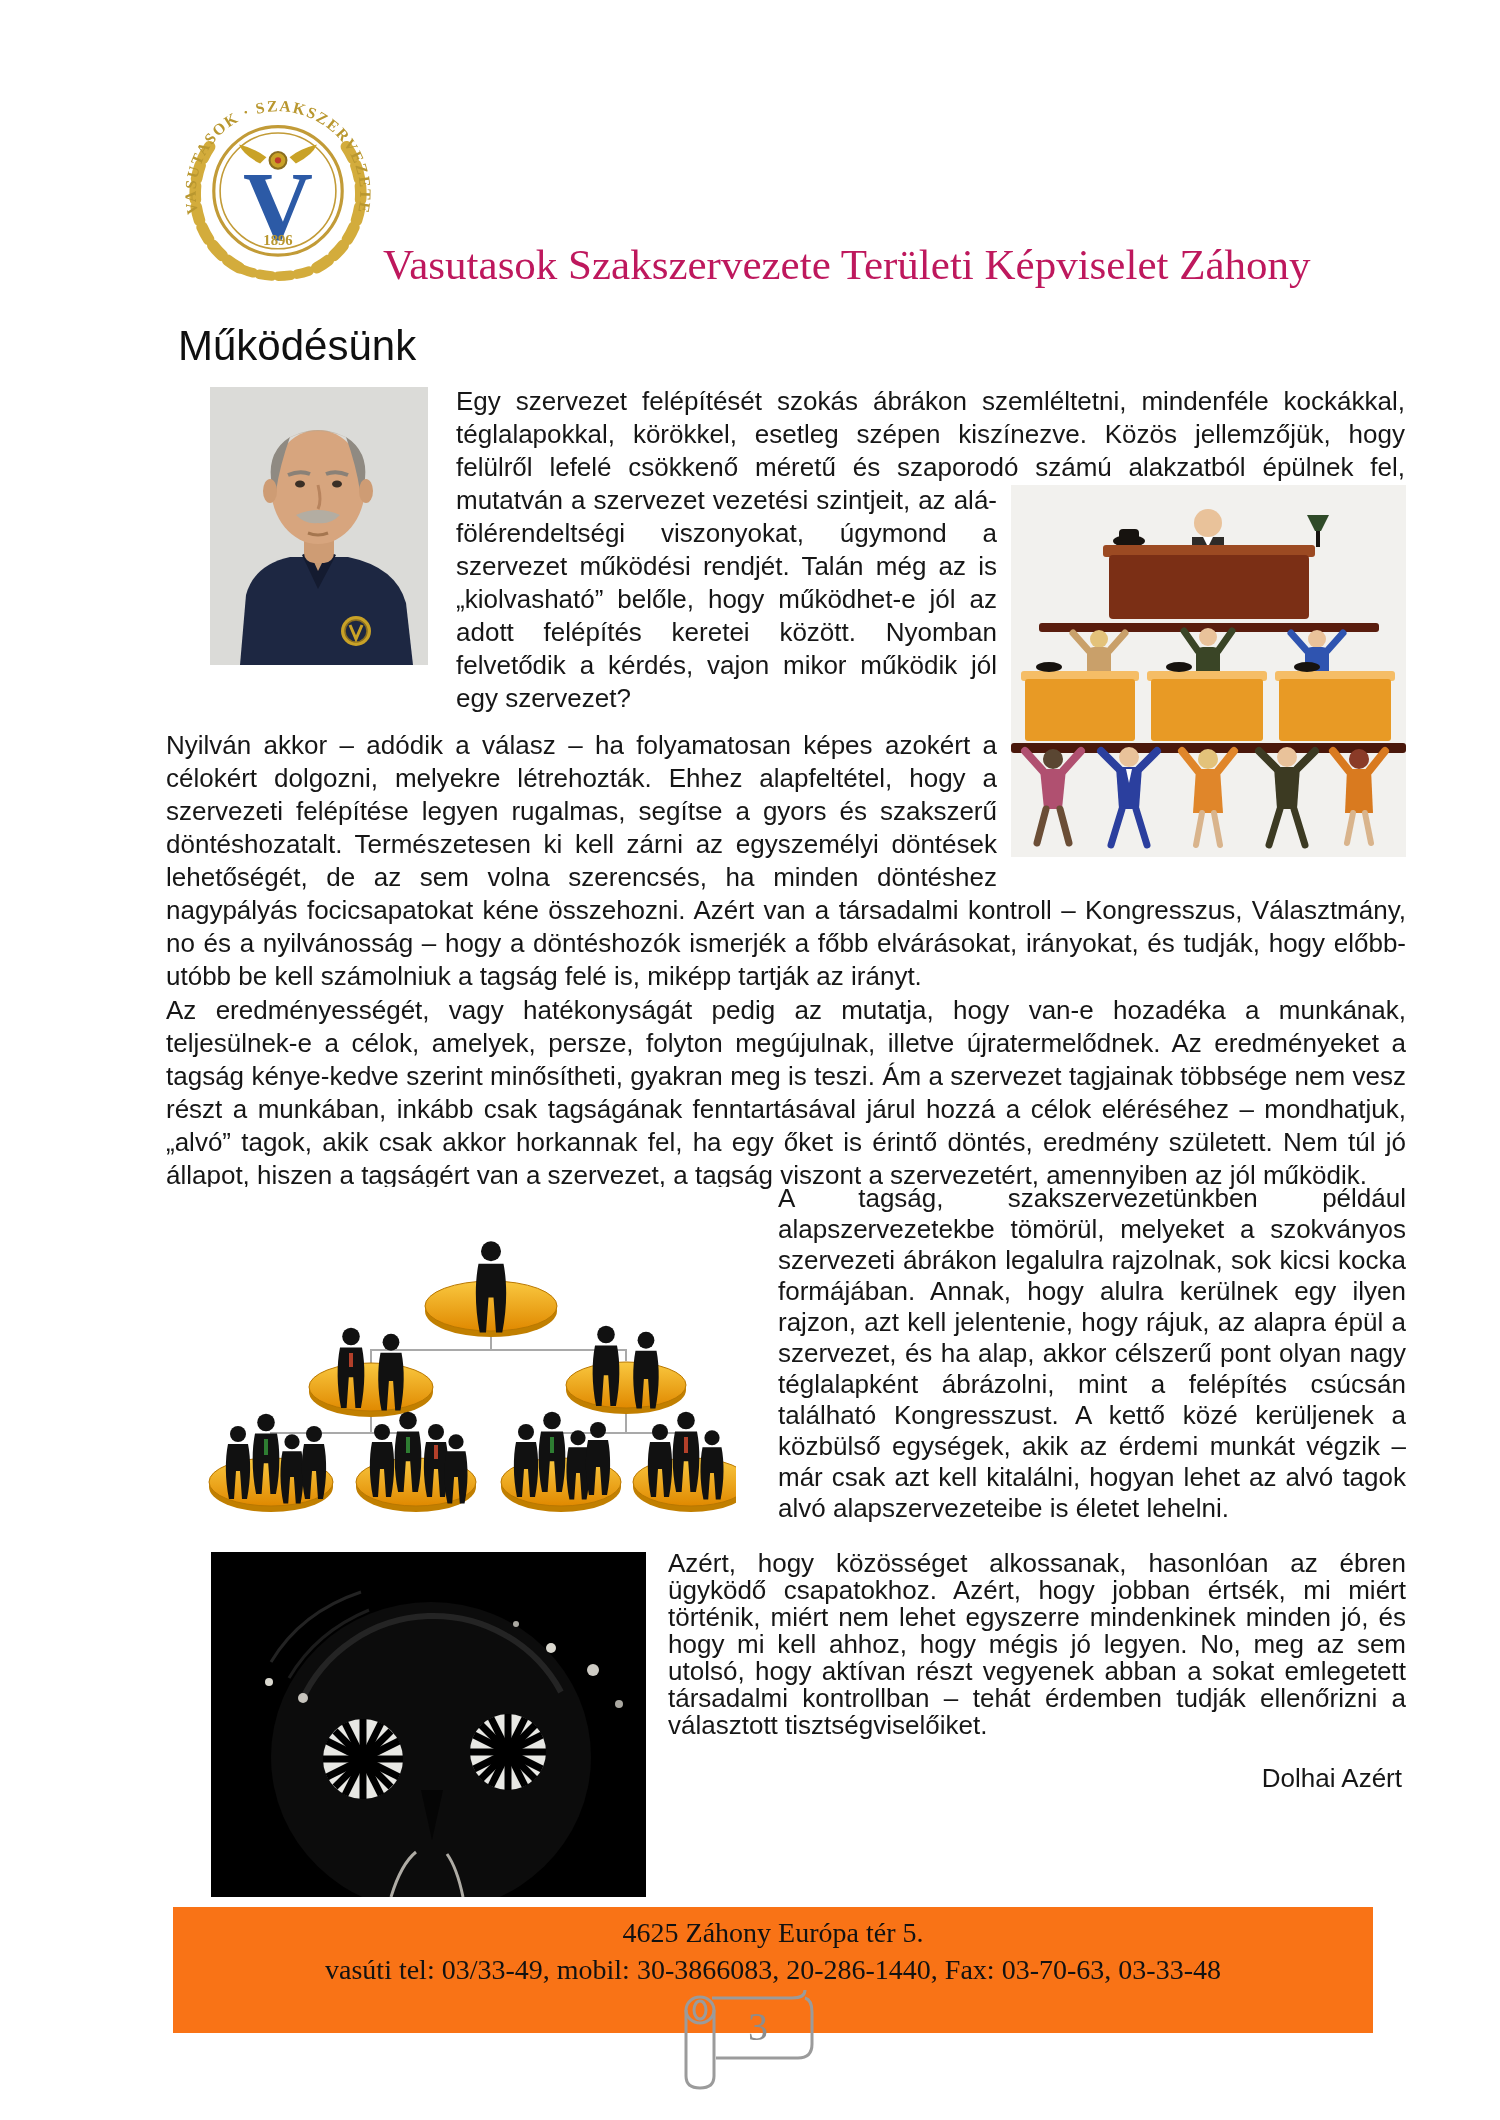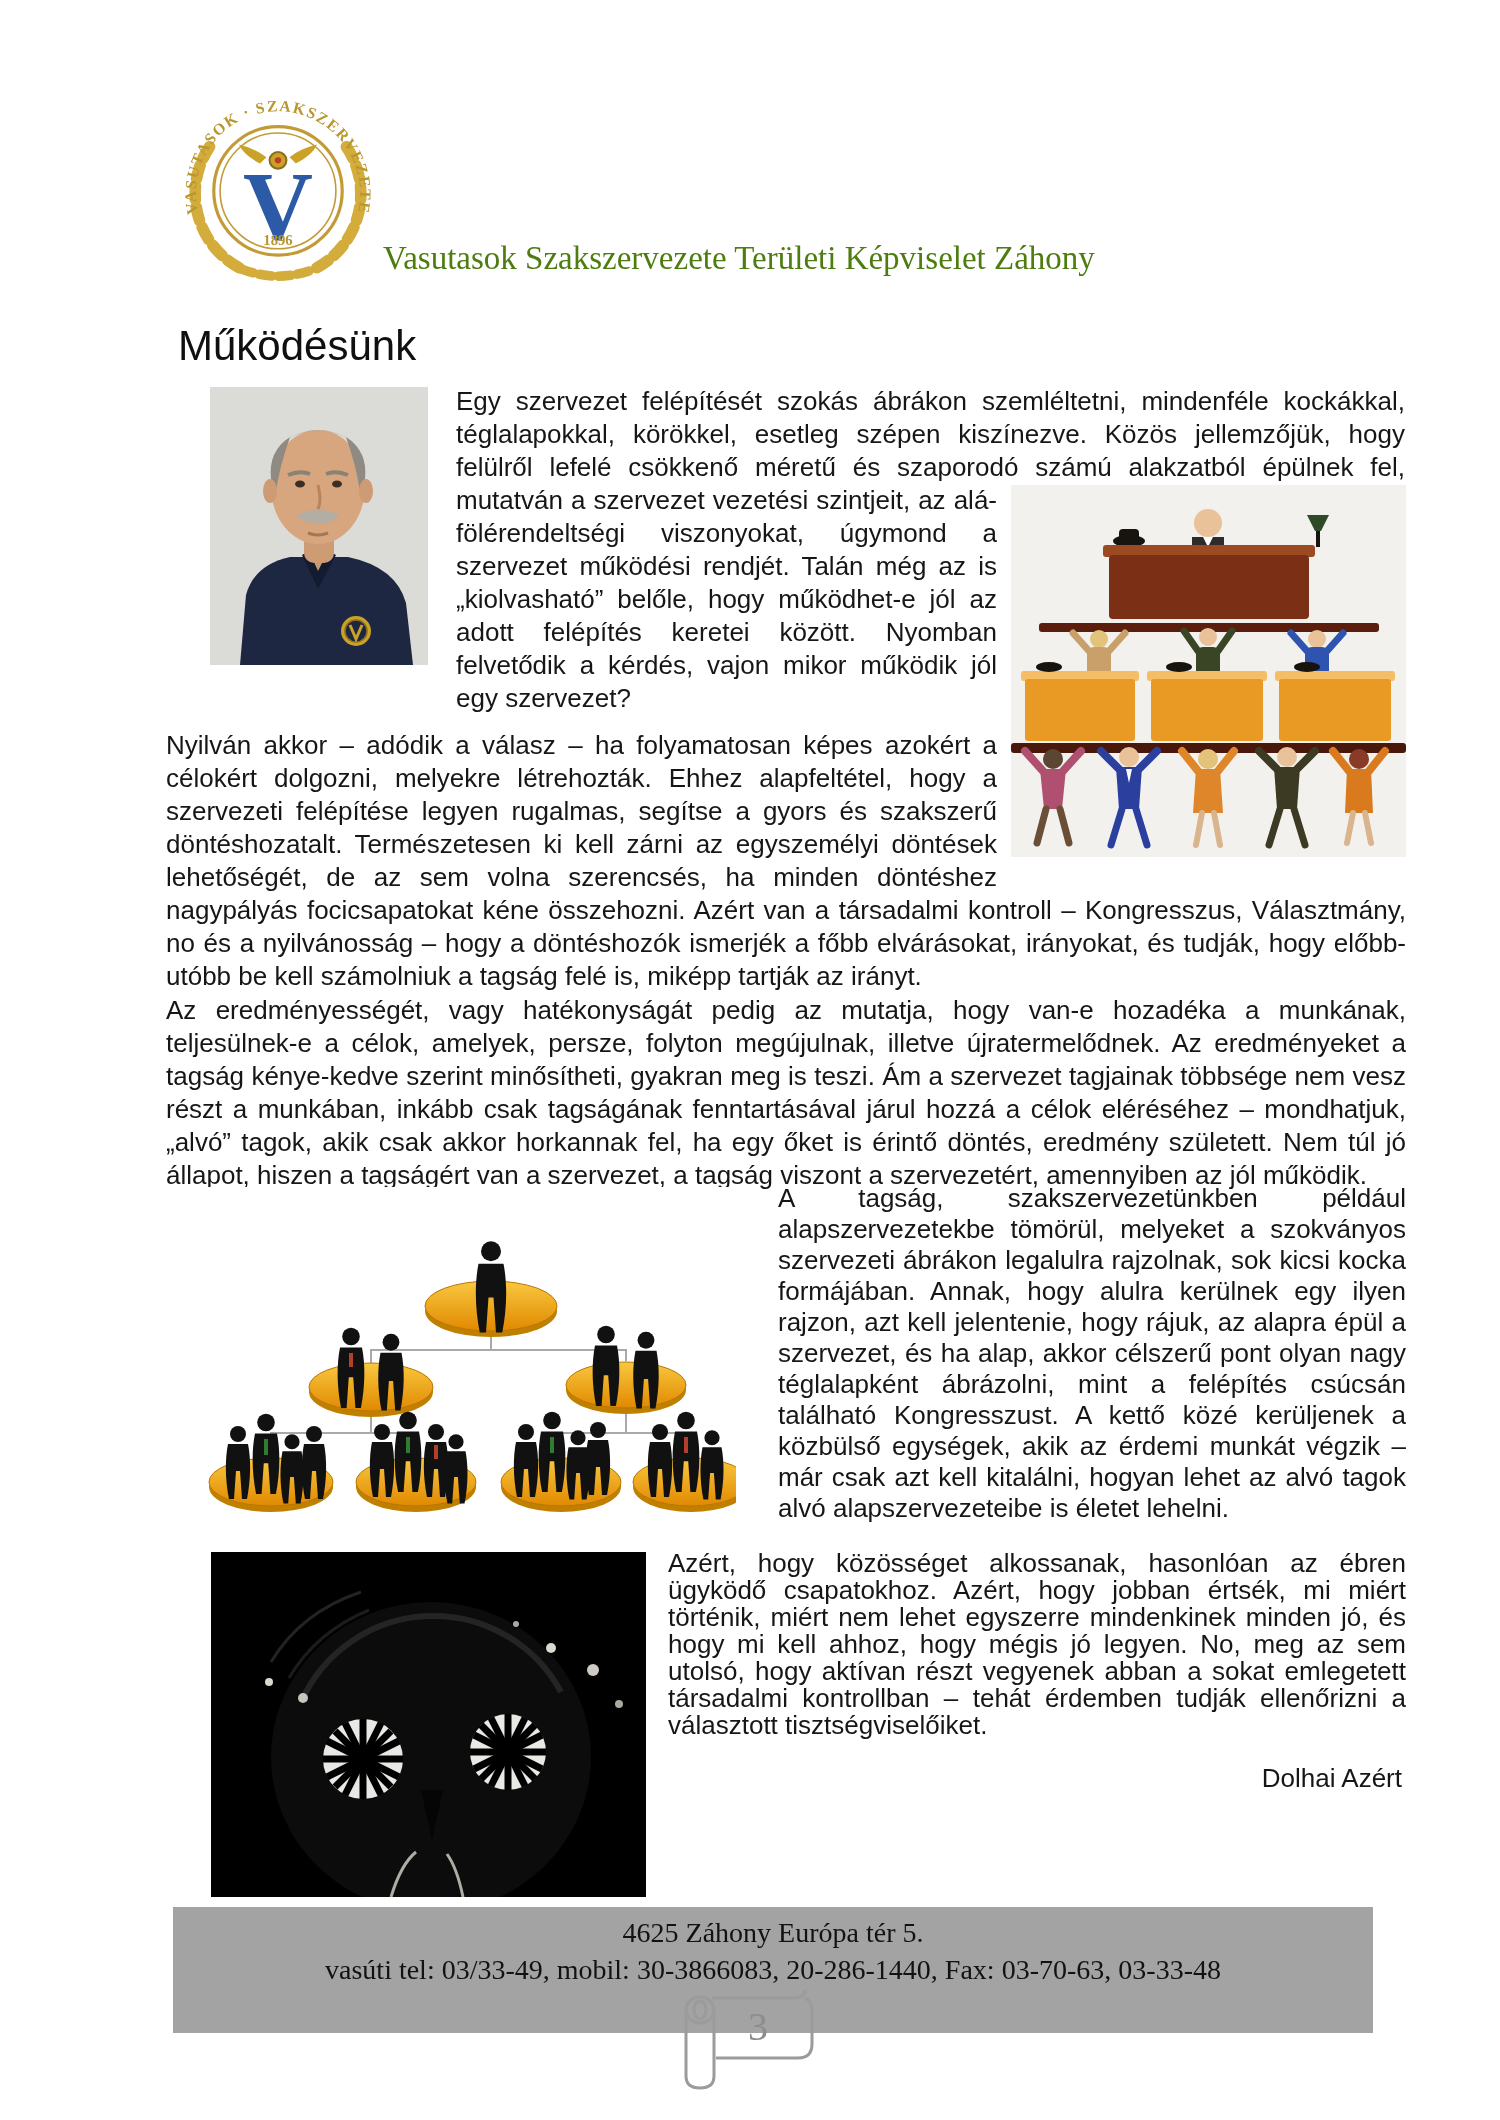--- a/index.html
+++ b/index.html
@@ -1,39 +1,39 @@
 <!DOCTYPE html>
 <html><head>
 <meta charset="utf-8">
 <style>
   html,body{margin:0;padding:0;background:#ffffff;}
   .page{position:relative;width:1500px;height:2120px;background:#ffffff;overflow:hidden;
         font-family:"Liberation Sans", sans-serif;color:#1b1b1b;}
   
   .logo{position:absolute;left:178px;top:62px;width:200px;height:222px;}
   .org-title{position:absolute;left:383px;top:240px;font-family:"Liberation Serif", serif;
-             font-size:33px;color:#4d7c0f;white-space:nowrap;}
+             font-size:43px;color:#be185d;white-space:nowrap;}
   .heading{position:absolute;left:178px;top:322px;font-size:42px;font-weight:400;color:#101010;}
   
   .sec{position:absolute;left:130px;width:1240px;font-size:26px;line-height:33px;
        text-align:justify;color:#161616;margin-left:36px;}
   .sec1{top:385px;}
   .sec2{top:994px;}
   .sec3{top:1183px;line-height:31px;}
   .sec4{top:1550px;line-height:27px;}
   .sec p{margin:0;}
   .p-gap{margin-top:14px !important;}
   .photo-float{float:left;width:218px;height:278px;margin:2px 28px 18px 44px;}
   .pyr-spacer{float:right;clear:right;width:1px;height:100px;}
   .pyr-float{float:right;clear:right;width:395px;height:372px;margin:0 0 12px 14px;}
   .org-float{float:left;width:550px;height:328px;margin:4px 42px 10px 20px;}
   .owl-float{float:left;width:435px;height:345px;margin:2px 22px 10px 45px;}
   .signature{text-align:right;margin-top:26px !important;padding-right:4px;}
   
-  .footer{position:absolute;left:173px;top:1907px;width:1200px;height:126px;background:#a3a3a3;
+  .footer{position:absolute;left:173px;top:1907px;width:1200px;height:126px;background:#f97316;
           text-align:center;font-family:"Liberation Serif", serif;font-size:28px;line-height:37px;
           color:#121212;padding-top:7px;box-sizing:border-box;}
   .footer a{color:#2121CC;text-decoration:underline;}
   .scroll-wrap{position:absolute;left:672px;top:1988px;width:160px;height:110px;}
   svg{display:block;}
 </style>
 </head>
 <body>
 
 <div class="page">

